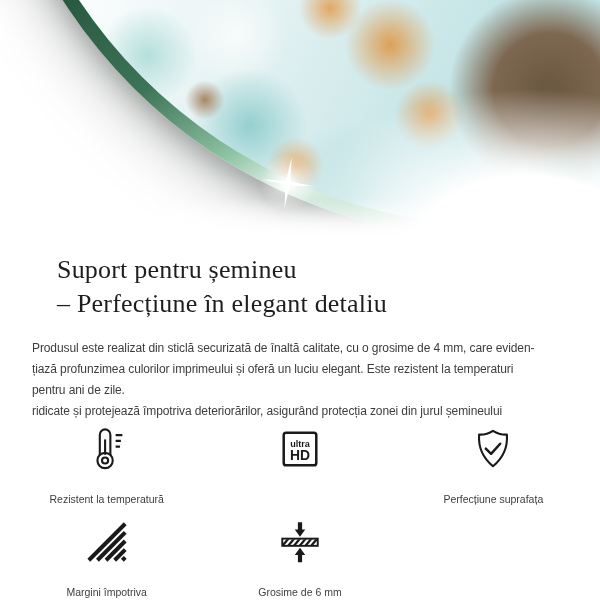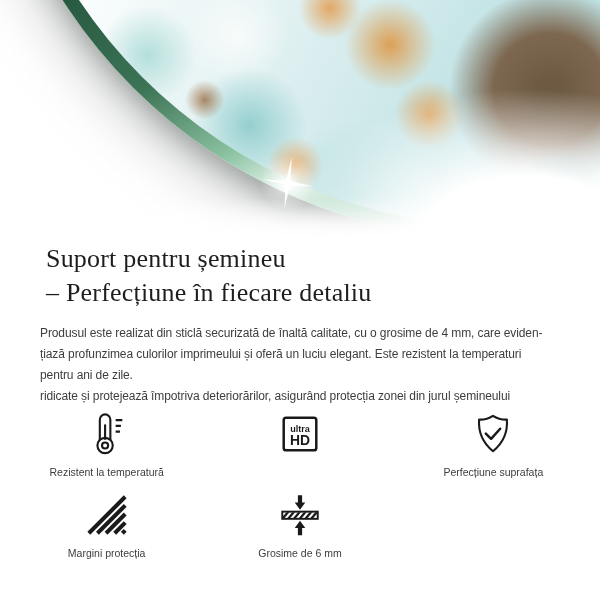--- a/index.html
+++ b/index.html
@@ -27,31 +27,31 @@
       radial-gradient(circle 110px at 47.8% 96.5%, rgba(176,216,220,.7), rgba(176,216,220,0) 75%),
       linear-gradient(118deg,#ffffff 30%,#e2f1f2 46%,#cfe9ea 55%,#bfe2e4 62%);}
   .hero-fade{position:absolute;inset:0;pointer-events:none;
     background:
       radial-gradient(ellipse 380px 230px at 88% 102%, #fff 28%, rgba(255,255,255,0) 66%),
       linear-gradient(to bottom, rgba(255,255,255,0) 84%, rgba(255,255,255,.85) 96%, #fff 100%);}
   .sparkle{position:absolute;left:258px;top:153px;width:60px;height:60px;transform:rotate(8deg);}
 
   
   .content{position:relative;}
-  .title{margin:6px;padding:0 30px 0 40px;font-family:"Liberation Serif",serif;font-weight:400;
+  .title{margin:17px;padding:0 30px 0 40px;font-family:"Liberation Serif",serif;font-weight:400;
     font-size:26px;line-height:34px;color:#1e1e1e;letter-spacing:.2px;}
   .title span{display:block;}
-  .desc{margin:13px 8px 0;padding:0 20px 0 32px;font-size:12px;line-height:21px;color:#3d3d3d;letter-spacing:-.1px;}
+  .desc{margin:13px 0 0;padding:0 20px 0 32px;font-size:12px;line-height:21px;color:#3d3d3d;letter-spacing:-.1px;}
   .desc div{white-space:nowrap;}
 
   
   .features{display:grid;grid-template-columns:repeat(3,1fr);padding:0 10px;margin-top:4px;row-gap:14px;}
   .feature{display:flex;flex-direction:column;align-items:center;}
   .feature .fi{height:46px;display:flex;align-items:flex-end;justify-content:center;}
-  .feature .fl{margin-top:9px;font-size:10.5px;color:#3d3d3d;text-align:center;}
+  .feature .fl{margin-top:21px;font-size:10.5px;color:#3d3d3d;text-align:center;}
   .ic{stroke:#1a1a1a;fill:none;stroke-width:2.2;}
   .ic .fill{fill:#1a1a1a;stroke:none;}
   .ic text{stroke:none;fill:#1a1a1a;font-family:"Liberation Sans",sans-serif;}
 </style>
 </head>
 <body>
 
 <div class="hero">
   <div class="disc-edge"></div>
   <div class="disc-face"></div>
@@ -65,21 +65,21 @@
       </radialGradient>
     </defs>
     <circle cx="30" cy="30" r="28" fill="url(#sg)"></circle>
     <path d="M30 4 L32.2 27.8 L56 30 L32.2 32.2 L30 56 L27.8 32.2 L4 30 L27.8 27.8 Z" fill="#ffffff" opacity="0.95"></path>
   </svg>
 </div>
 
 <div class="content">
   <h1 class="title">
     <span>Suport pentru șemineu</span>
-    <span>– Perfecțiune în fiecare detaliu</span>
+    <span>– Perfecțiune în elegant detaliu</span>
   </h1>
 
   <div class="desc">
     <div>Produsul este realizat din sticlă securizată de înaltă calitate, cu o grosime de 4 mm, care eviden-</div>
     <div>țiază profunzimea culorilor imprimeului și oferă un luciu elegant. Este rezistent la temperaturi</div>
     <div>pentru ani de zile.</div>
     <div>ridicate și protejează împotriva deteriorărilor, asigurând protecția zonei din jurul șemineului</div>
   </div>
 
   <div class="features">
@@ -123,21 +123,21 @@
         <svg class="ic" width="46" height="46" viewBox="0 0 48 48">
           <g stroke-width="4.2">
             <path d="M5 43 L43 5"></path>
             <path d="M14 43 L43 14"></path>
             <path d="M23 43 L43 23"></path>
             <path d="M32 43 L43 32"></path>
             <path d="M40 43 L43 40"></path>
           </g>
         </svg>
       </div>
-      <div class="fl">Margini protecția</div>
+      <div class="fl">Margini împotriva</div>
     </div>
 
     <div class="feature">
       <div class="fi">
         <svg class="ic" width="46" height="46" viewBox="0 0 48 48">
           <defs>
               <clipPath id="barclip">
                 <rect x="6" y="21" width="36" height="6.5"></rect>
               </clipPath>
             </defs>

